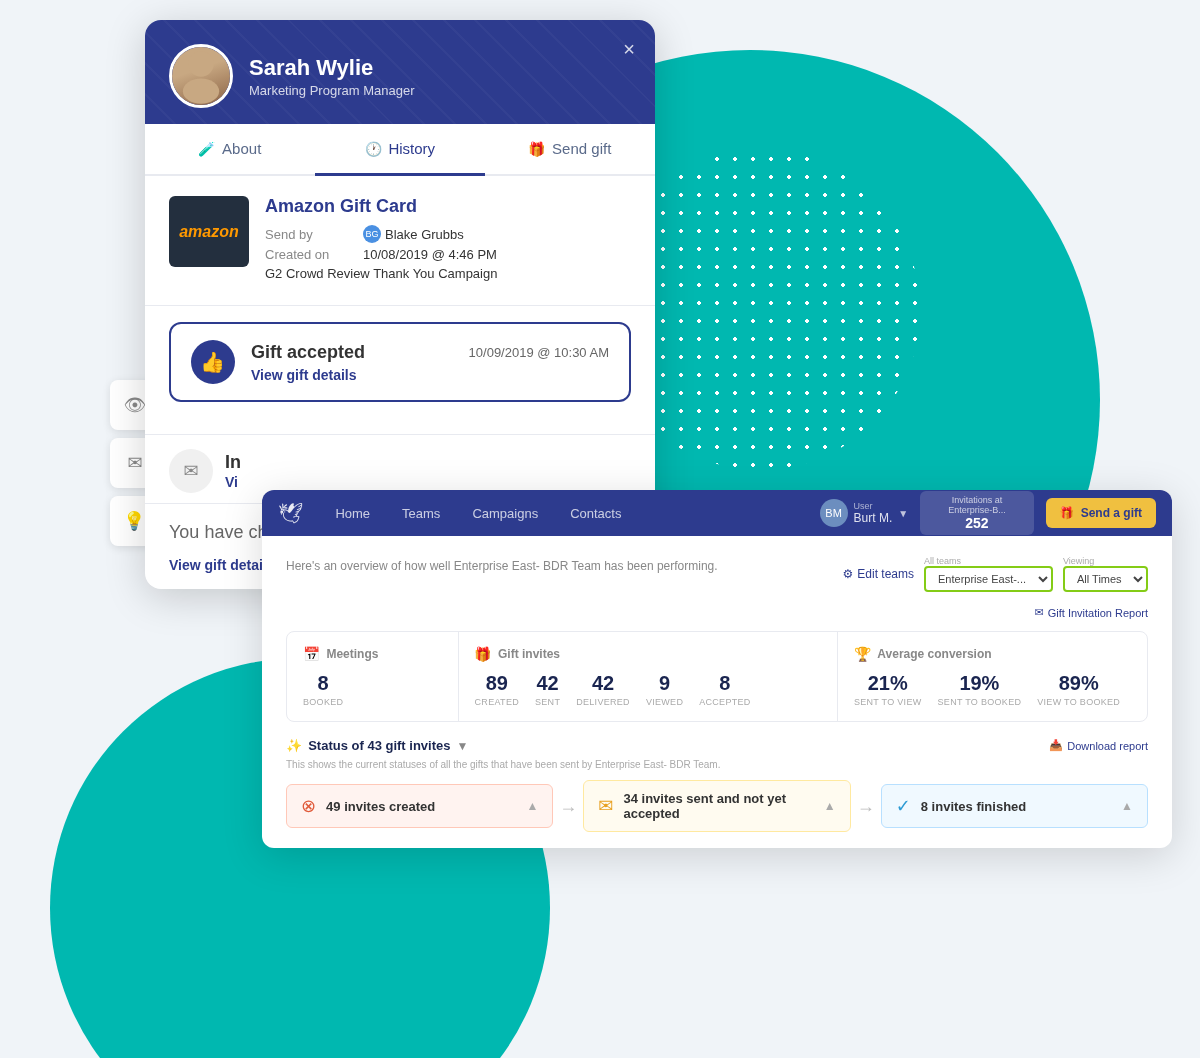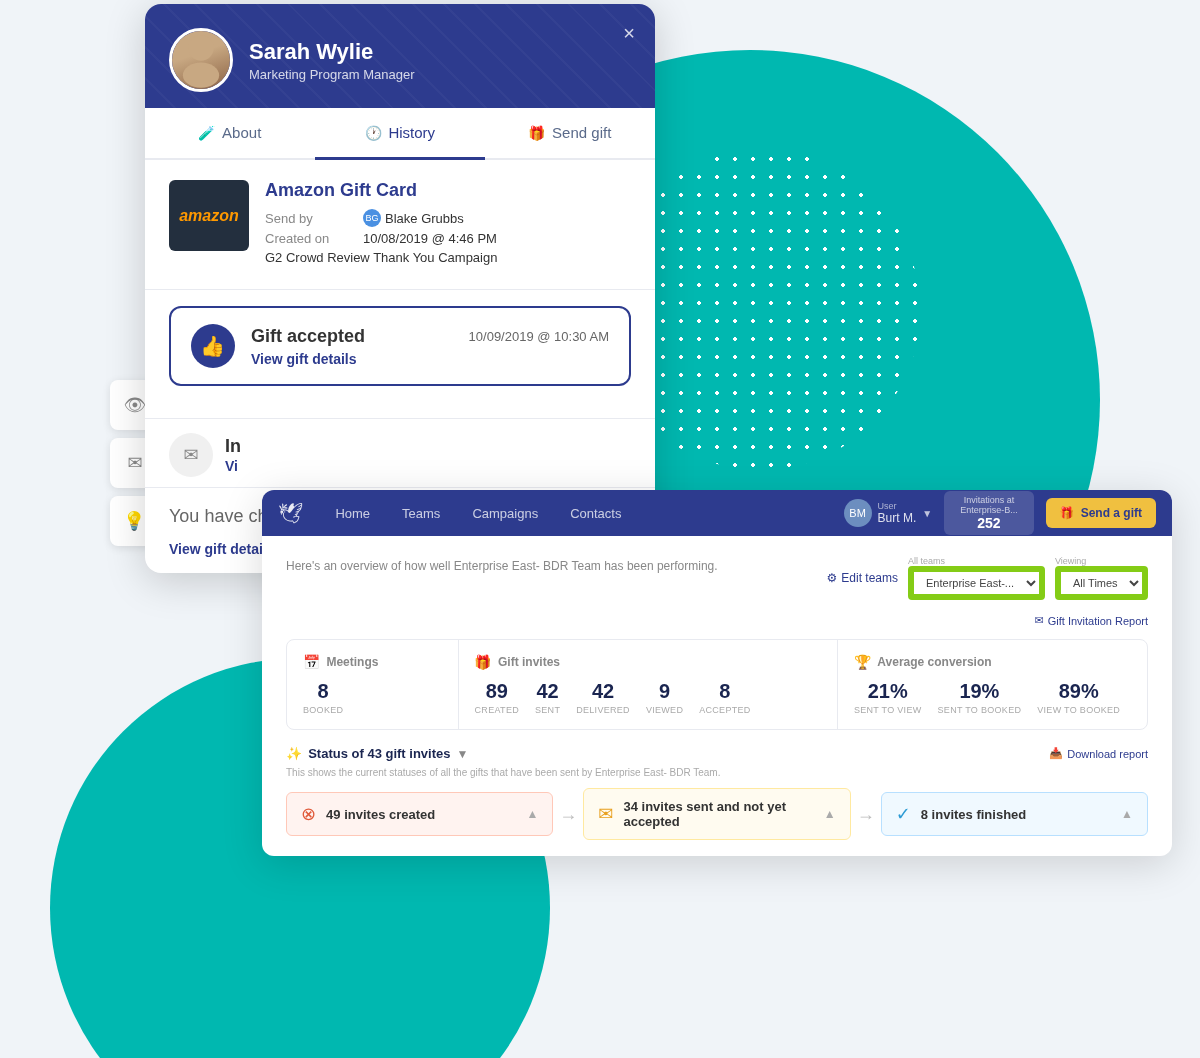--- a/index.html
+++ b/index.html
@@ -43,21 +43,21 @@
       z-index: 1;
       overflow: hidden;
       background-image: radial-gradient(circle, white 2px, transparent 2px);
       background-size: 18px 18px;
       background-color: transparent;
     }
 
     
     .profile-card {
       position: absolute;
-      top: 4px;
+      top: 20px;
       left: 145px;
       width: 510px;
       background: white;
       border-radius: 16px;
       box-shadow: 0 8px 40px rgba(0,0,0,0.18);
       z-index: 10;
       overflow: hidden;
     }
     .profile-header {
       background: #2d3b8e;
@@ -318,21 +318,21 @@
       background: #6c8ebf;
       display: flex;
       align-items: center;
       justify-content: center;
       font-size: 11px;
       color: white;
     }
     .dash-invites-box {
       background: rgba(255,255,255,0.15);
       border-radius: 6px;
-      padding: 4px 16px;
+      padding: 4px 28px;
       color: white;
       font-size: 10px;
       text-align: center;
     }
     .dash-invites-num { font-size: 14px; font-weight: 700; }
     .dash-send-gift-btn {
       background: #f0c040;
       color: #2d3b8e;
       border: none;
       border-radius: 6px;
@@ -372,21 +372,21 @@
       background: none;
       border: none;
       color: #2d3b8e;
       font-size: 12px;
       cursor: pointer;
       display: flex;
       align-items: center;
       gap: 4px;
     }
     .dash-select {
-      border: 6px solid #84cc16;
+      border: 2px solid #84cc16;
       border-radius: 4px;
       padding: 4px 8px;
       font-size: 11px;
       color: #444;
       background: white;
     }
     .gift-report-link {
       color: #2d3b8e;
       font-size: 11px;
       text-align: right;

